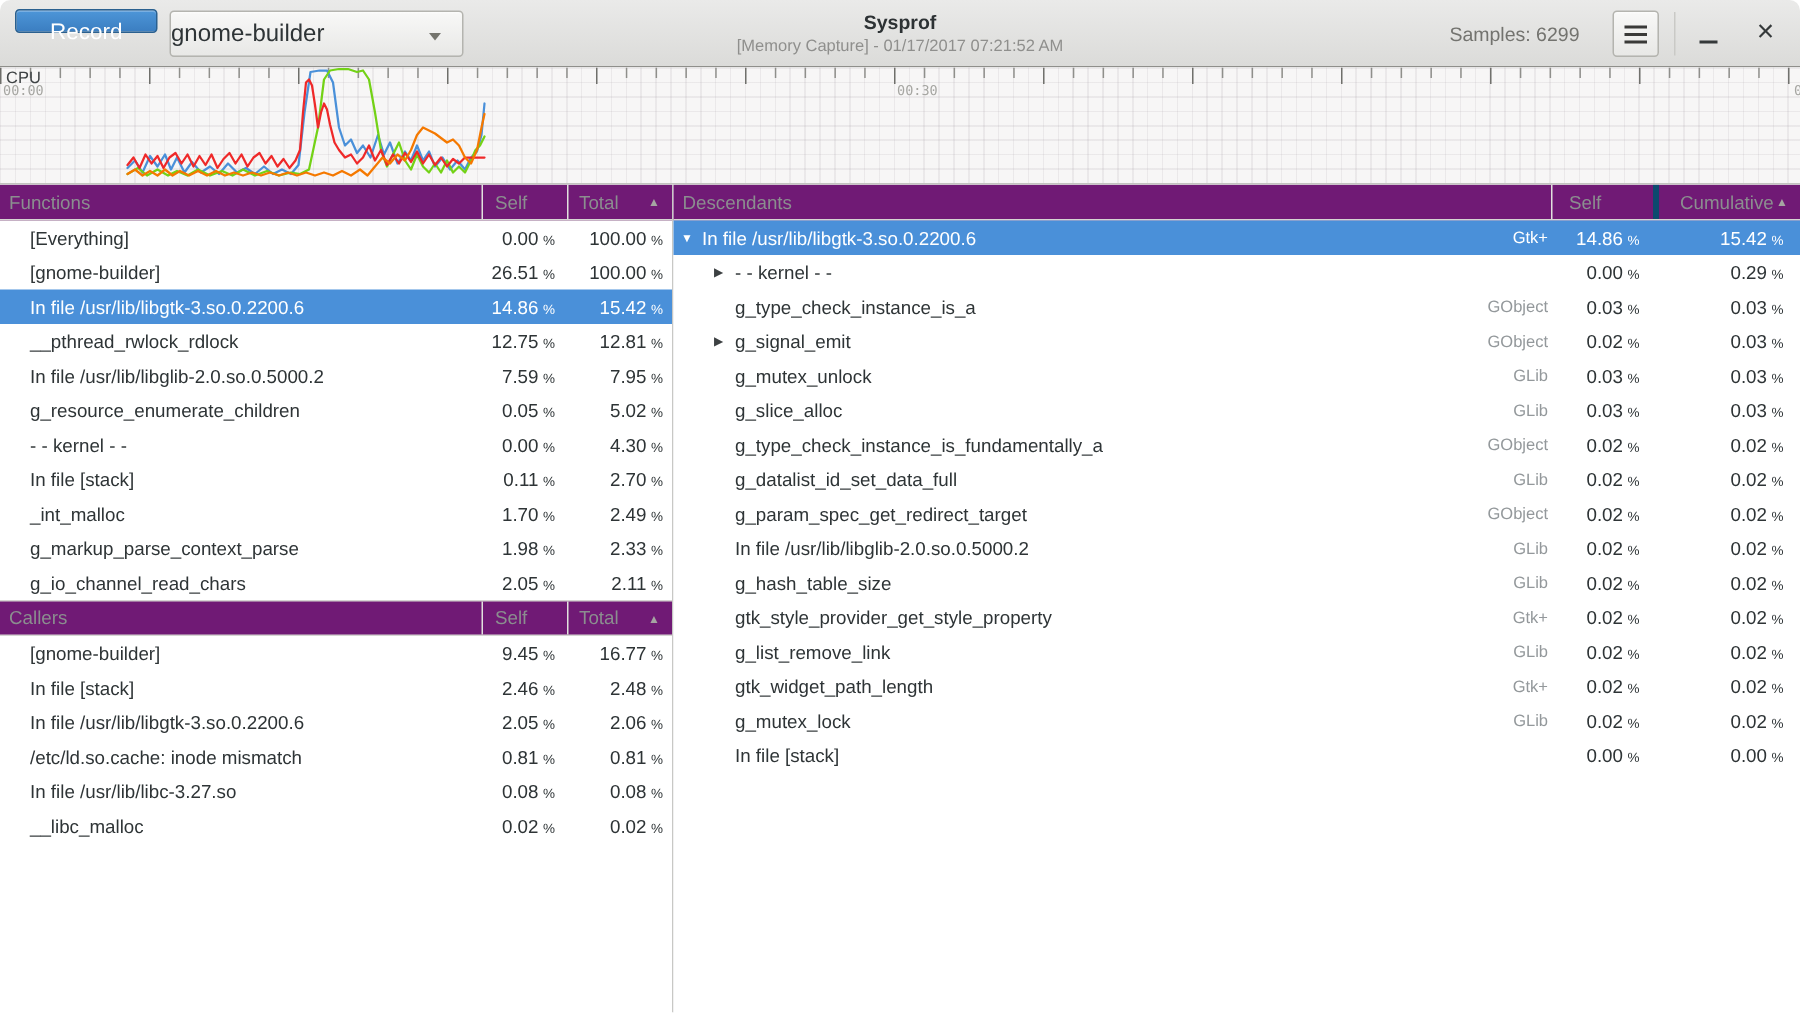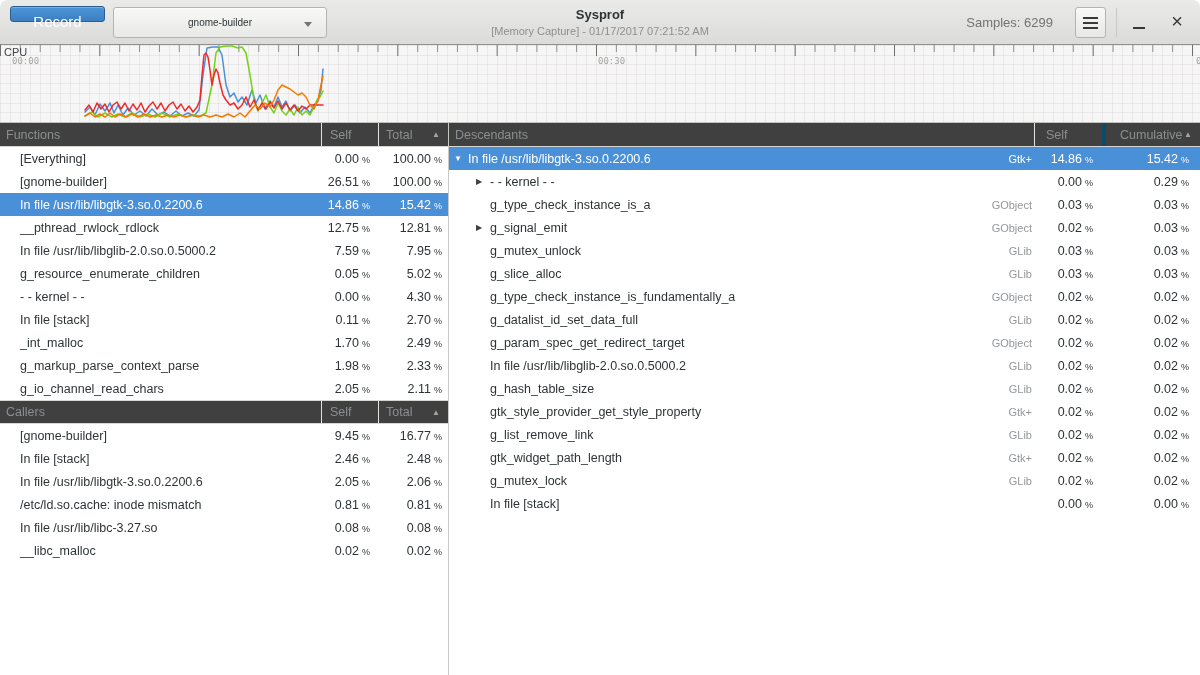--- a/index.html
+++ b/index.html
@@ -11,22 +11,22 @@
   .titlebar { flex:0 0 45px; position:relative; border-radius:7px 7px 0 0;
               background:linear-gradient(#eaeae9,#dbdbd9);
               border-bottom:1px solid #8f8f8b; }
   .btn { border:1px solid #b4b4af; border-radius:3px;
          background:linear-gradient(#f8f8f7,#e8e8e6);
          box-shadow:inset 0 1px rgba(255,255,255,.55); color:#2e3436; }
   .record { position:absolute; left:10px; top:6px; width:95px; height:16px;
             background:linear-gradient(#4d96d8,#3b7ec1); border:1px solid #2a608f;
             color:#fff; font-size:15px; text-align:center; line-height:30px;
             box-shadow:inset 0 1px rgba(255,255,255,.25); }
-  .combo { position:absolute; left:113px; top:7px; width:214px; height:31px;
-           font-size:10px; display:flex; align-items:center; justify-content:center; }
+  .combo { position:absolute; left:113px; top:7px; width:196px; height:31px;
+           font-size:16px; display:flex; align-items:center; justify-content:flex-start; }
   .combo .arrow { position:absolute; right:14px; top:14px; width:0; height:0;
            border-left:4px solid transparent; border-right:4px solid transparent;
            border-top:5px solid #75756d; }
   .titles { position:absolute; inset:0; display:flex; flex-direction:column;
             align-items:center; justify-content:center; pointer-events:none; }
   .title { font-weight:bold; font-size:13px; color:#2d3234; }
   .subtitle { font-size:11px; color:#8f8f8d; margin-top:3px; }
   .samples { position:absolute; right:147px; top:15px; font-size:13px; color:#73736f; }
   .menubtn { position:absolute; right:94px; top:7px; width:31px; height:31px;
              display:flex; flex-direction:column; align-items:center;
@@ -47,21 +47,21 @@
   .graph svg { position:absolute; left:0; top:0; }
   .cpu-label  { position:absolute; left:4px; top:1px; font-size:11px; color:#3f4345; }
   .time-label { position:absolute; top:11px; font-size:9px; color:#a6a6a2;
                 font-family:"DejaVu Sans Mono", monospace; white-space:nowrap; }
 
   
   .main  { flex:1; display:flex; min-height:0; }
   .left  { width:449px; border-right:1px solid #c8c8c5; background:#fff; }
   .right { flex:1; background:#fff; min-width:0; }
 
-  .thead { height:24px; display:flex; align-items:stretch; background:#404040;
+  .thead { height:24px; display:flex; align-items:stretch; background:#701a75;
            border-bottom:1px solid #d5d5d2; color:#8b8e8f; font-size:12.5px; }
   .thead.topline { border-top:1px solid #d5d5d2; }
   .hcell { display:flex; align-items:center; }
   .hname { flex:1; padding-left:6px; }
   .sort  { font-size:8px; color:#a5a5a2; margin-left:auto; margin-right:8px; }
 
   .row { height:23px; display:flex; align-items:center; font-size:12.5px;
          color:#2e3436; white-space:nowrap; }
   .row.selected { background:#4a90d9; color:#fff; }
   .namecell { flex:1; padding-left:20px; overflow:hidden; }
@@ -180,21 +180,21 @@
         <line x1="1152.79" y1="0" x2="1152.79" y2="7" stroke="#8f8f8b" stroke-width="1"></line>
         <line x1="1172.65" y1="0" x2="1172.65" y2="7" stroke="#8f8f8b" stroke-width="1"></line>
         <line x1="1192.52" y1="0" x2="1192.52" y2="11" stroke="#6e6e6a" stroke-width="1"></line>
         <polyline fill="none" stroke="#4a90d9" stroke-width="1.5" stroke-linejoin="round" stroke-linecap="round" points="85,67 90,62 95,70 100,59 105,66 110,58 114,68 118,60 123,70 128,63 134,70 140,66 146,71 152,64 158,70 164,67 170,71 176,66 182,71 188,68 194,71 199,65 203,30 207,3 213,2 218,2 222,10 226,40 230,52 234,48 238,57 242,52 247,60 252,45 256,58 260,50 265,64 270,56 274,62 278,52 282,62 286,56 290,66 295,60 300,68 305,62 310,68 314,60 318,56 321,45 323,24"></polyline>
         <polyline fill="none" stroke="#73d216" stroke-width="1.5" stroke-linejoin="round" stroke-linecap="round" points="85,71 92,67 98,72 105,68 112,72 118,69 125,72 132,68 140,72 148,69 155,72 162,68 170,72 178,69 186,72 194,70 200,71 206,68 212,40 216,8 220,2 226,1 232,1 238,3 242,2 246,8 250,30 254,55 258,66 262,58 266,50 270,62 274,68 278,58 282,66 286,70 290,64 294,70 298,62 302,70 306,66 310,70 314,62 317,55 320,52 323,46"></polyline>
         <polyline fill="none" stroke="#ef2929" stroke-width="1.5" stroke-linejoin="round" stroke-linecap="round" points="85,65 89,60 93,67 97,58 101,64 105,59 109,67 113,60 117,57 121,64 125,58 129,66 133,59 137,65 141,58 145,67 149,61 153,57 157,64 161,58 165,66 169,60 173,57 177,64 181,59 185,66 189,61 193,67 197,62 200,55 202,30 204,10 206,8 208,12 210,25 212,40 214,30 216,24 218,28 220,38 223,50 226,55 230,60 234,58 238,64 242,60 246,52 250,62 254,55 258,65 262,58 266,64 270,57 274,63 278,56 282,64 286,58 290,65 294,60 298,66 302,61 306,64 310,60 315,60 320,60 323,60"></polyline>
         <polyline fill="none" stroke="#f57900" stroke-width="1.5" stroke-linejoin="round" stroke-linecap="round" points="85,71 90,68 95,72 100,69 105,72 110,68 115,72 120,69 126,72 132,69 138,72 144,69 150,72 156,70 162,72 168,70 174,72 180,70 186,72 192,70 198,72 204,70 210,72 216,70 222,72 228,69 234,72 240,68 245,72 250,66 255,60 260,64 265,58 270,62 274,55 278,45 282,40 286,42 290,44 294,47 298,50 302,48 306,52 310,60 314,64 318,55 321,40 323,31"></polyline>
       </svg>
     <span class="cpu-label">CPU</span>
     <div id="time-labels">
-        <span class="time-label" style="left:12px">00:00</span>
+        <span class="time-label" style="left:2px">00:00</span>
         <span class="time-label" style="left:598px">00:30</span>
         <span class="time-label" style="left:1196px">01:00</span>
       </div>
   </div>
 
   <div class="main">
     <div class="left">
       <div class="thead" id="functions-head">
           <span class="hcell hname">Functions</span>
           <span class="hcell lh-self">Self</span>

